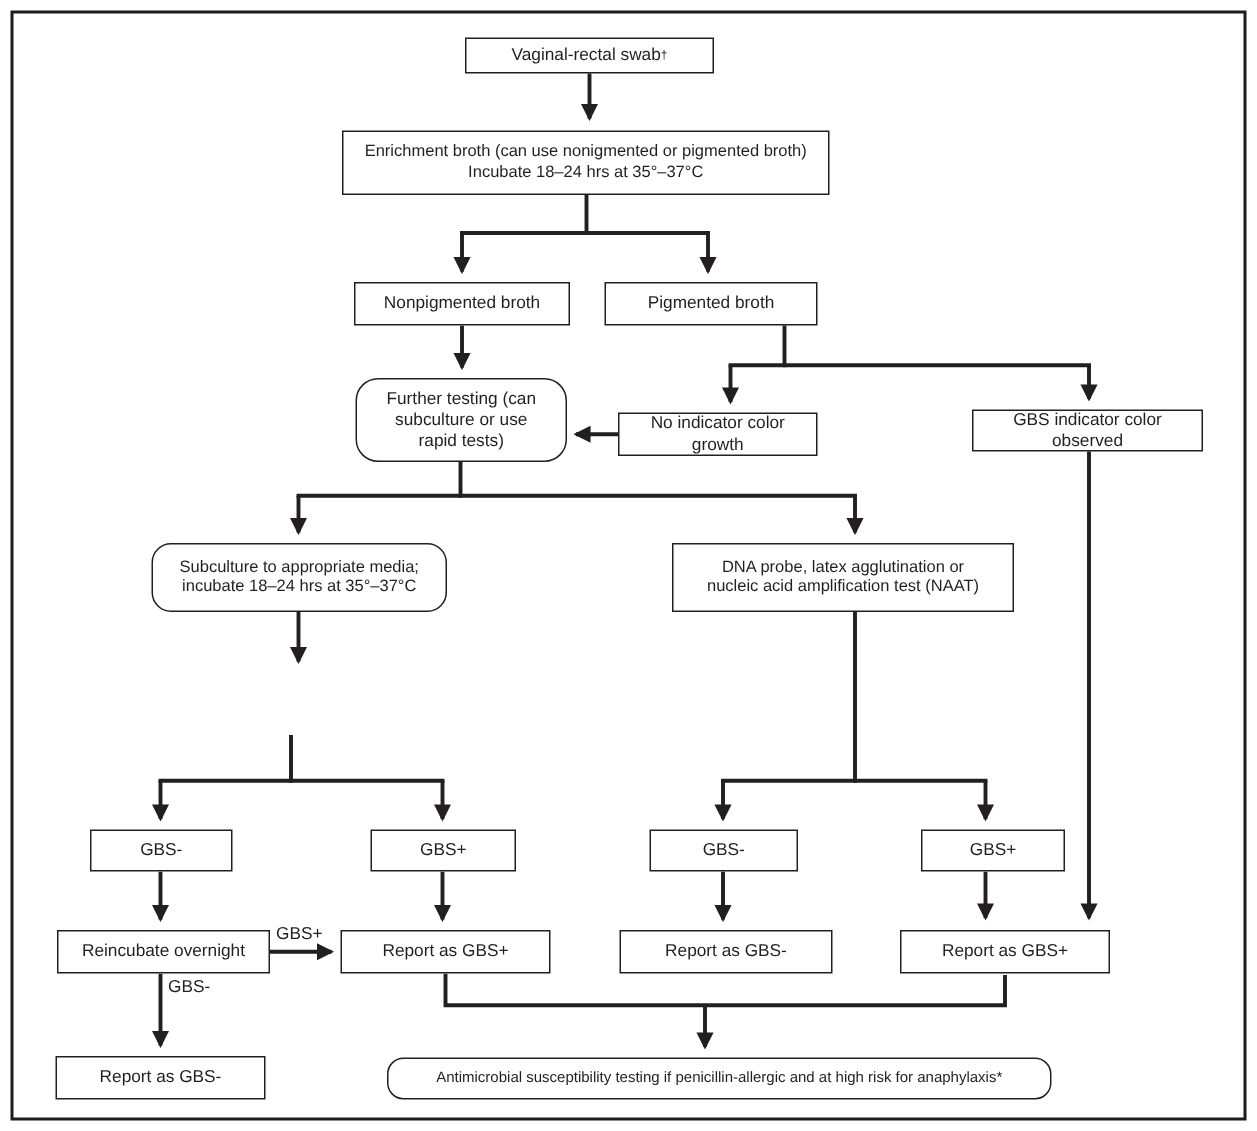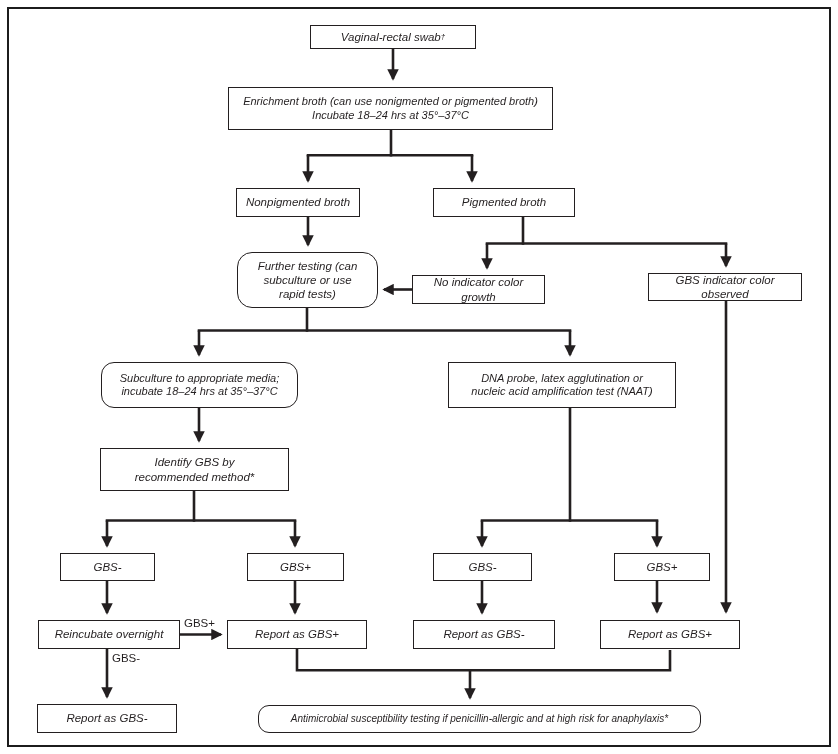--- a/index.html
+++ b/index.html
@@ -10,21 +10,21 @@
   .frame{
     position:absolute;left:7px;top:7px;width:824px;height:740px;
     border:2.5px solid #1c1c1c;box-sizing:border-box;
   }
   .connectors{position:absolute;left:0;top:0;}
   .ln{fill:none;stroke:#231f20;stroke-width:2.6;}
   .box{
     position:absolute;box-sizing:border-box;background:#ffffff;
     border:1.5px solid #231f20;display:flex;align-items:center;justify-content:center;
     text-align:center;font-size:11.5px;line-height:1.22;color:#231f20;
-    white-space:pre-line;padding:1px 2px;z-index:2;font-style:italic;
+    white-space:pre-line;padding:1px 2px;z-index:2;
   }
   .box.f11{font-size:11px;}
   .box.f10{font-size:10px;border-radius:11px;}
   .edge-label{
     position:absolute;font-size:11.5px;color:#231f20;z-index:3;background:transparent;
   }
   sup{font-size:8px;line-height:0;vertical-align:super;}
 </style>
 </head>
 <body>
@@ -86,40 +86,38 @@
 
     <path class="ln" d="M297,649 V670.2 H670 V650"></path>
     <path class="ln" d="M470,670 V698" marker-end="url(#ah)"></path>
   </svg>
 
   <div class="box" style="left:310px;top:25px;width:166px;height:24px;"><span>Vaginal-rectal swab</span><sup>†</sup></div>
 
   <div class="box f11" style="left:228px;top:87px;width:325px;height:43px;"><span>Enrichment broth (can use nonigmented or pigmented broth)
 Incubate 18–24 hrs at  35°–37°C</span></div>
 
-  <div class="box" style="left:236px;top:188px;width:124px;height:29px;"><span>Nonpigmented broth</span></div>
+  <div class="box" style="left:236px;top:188px;width:144px;height:29px;"><span>Nonpigmented broth</span></div>
 
-  <div class="box" style="left:403px;top:188px;width:142px;height:29px;margin-left:30px;"><span>Pigmented broth</span></div>
+  <div class="box" style="left:403px;top:188px;width:142px;height:29px;"><span>Pigmented broth</span></div>
 
   <div class="box" style="left:237px;top:252px;width:141px;height:56px;border-radius:15px;"><span>Further testing (can
 subculture or use
 rapid tests)</span></div>
 
   <div class="box" style="left:412px;top:275px;width:133px;height:29px;"><span>No indicator color growth</span></div>
 
   <div class="box" style="left:648px;top:273px;width:154px;height:28px;"><span>GBS indicator color observed</span></div>
 
   <div class="box f11" style="left:101px;top:362px;width:197px;height:46px;border-radius:13px;"><span>Subculture to appropriate media;
 incubate 18–24 hrs at 35°–37°C</span></div>
 
   <div class="box f11" style="left:448px;top:362px;width:228px;height:46px;"><span>DNA probe, latex agglutination or
 nucleic acid amplification test (NAAT)</span></div>
 
-  <div class="box" style="left:100px;top:448px;width:189px;height:43px;"><span>Identify GBS by
-recommended method*</span></div>
 
   <div class="box" style="left:60px;top:553px;width:95px;height:28px;"><span>GBS-</span></div>
 
   <div class="box" style="left:247px;top:553px;width:97px;height:28px;"><span>GBS+</span></div>
 
   <div class="box" style="left:38px;top:620px;width:142px;height:29px;"><span>Reincubate overnight</span></div>
 
   <div class="box" style="left:227px;top:620px;width:140px;height:29px;"><span>Report as GBS+</span></div>
 
   <div class="box" style="left:433px;top:553px;width:99px;height:28px;"><span>GBS-</span></div>

